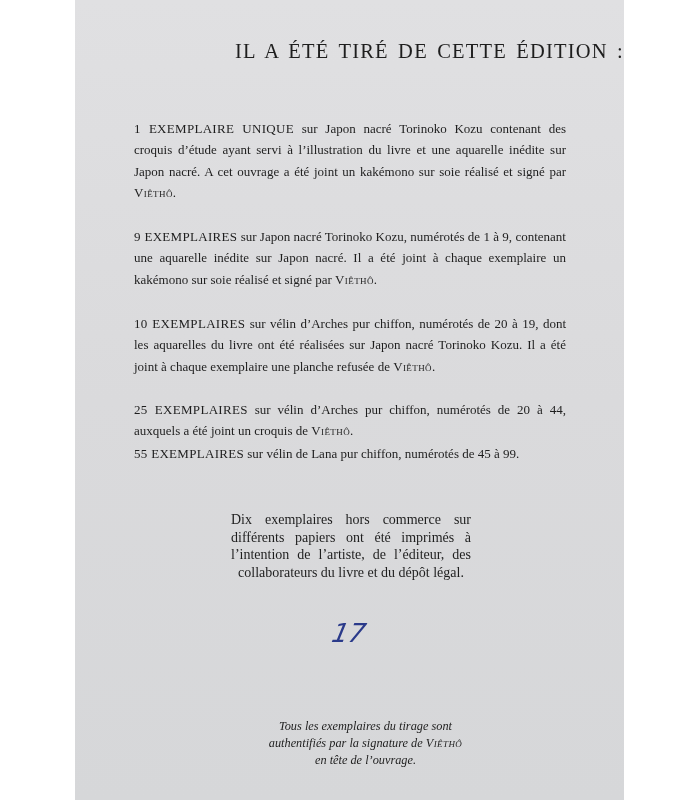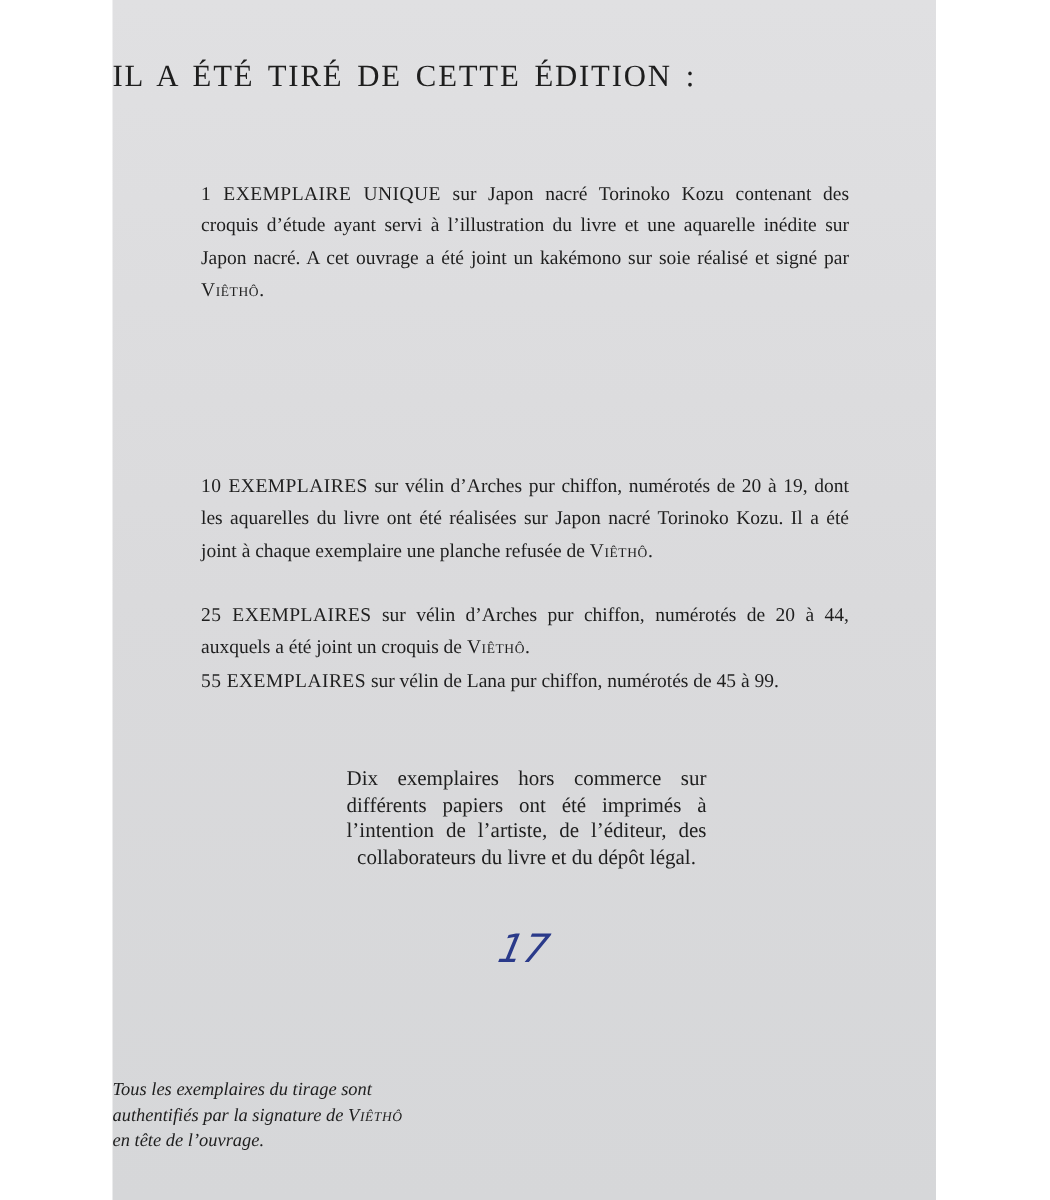--- a/index.html
+++ b/index.html
@@ -5,21 +5,21 @@
     html, body { margin: 0; padding: 0; background: #ffffff; }
     body { width: 700px; height: 800px; position: relative; overflow: hidden; }
     .page {
       position: absolute; left: 75px; top: 0; width: 549px; height: 800px;
       background: linear-gradient(180deg, #e0e0e2 0%, #dadadc 50%, #d6d7d9 100%);
       font-family: "Liberation Serif", "DejaVu Serif", serif;
       color: #1e1e1e;
     }
     .title {
       position: absolute; top: 40px; left: 0; width: 100%;
-      text-align: left; font-size: 20.5px; letter-spacing: 1.2px;
+      text-align: right; font-size: 20.5px; letter-spacing: 1.2px;
       word-spacing: 3px;
     }
     .body {
       position: absolute; left: 59px; width: 432px; font-size: 13px;
       line-height: 21.3px; text-align: justify;
     }
     .para { margin: 0; }
     .para .caps { letter-spacing: 0.3px; }
     .sc { font-variant: small-caps; letter-spacing: 0.4px; }
     .p1 { top: 118px; }
@@ -35,32 +35,33 @@
     .ex-label {
       position: absolute; top: 597px; left: 0; width: 100%; text-align: center;
       font-size: 14px; letter-spacing: 0.5px;
     }
     .ex-number {
       position: absolute; top: 618px; left: 244px; width: 60px; text-align: center;
       font-family: "DejaVu Sans", sans-serif; font-style: italic; font-size: 26px;
       color: #2a3a8a; transform: skewX(-12deg);
     }
     .footer {
-      position: absolute; top: 718px; left: 0; width: 100%; 
-      font-style: italic; font-size: 12.3px; line-height: 17px;
+      position: absolute; top: 718px; left: 0; width: 100%; text-align: center;
+      font-style: italic; font-size: 12.3px; line-height: 17px; padding-left: 16px;
     }
   </style>
 </head>
 <body>
 
 <div class="page">
   <div class="title">IL A ÉTÉ TIRÉ DE CETTE ÉDITION :</div>
 
   <p class="body para p1"><span class="caps">1 EXEMPLAIRE UNIQUE</span><span> sur Japon nacré Torinoko Kozu contenant des croquis d’étude ayant servi à l’illustration du livre et une aquarelle inédite sur Japon nacré. A cet ouvrage a été joint un kakémono sur soie réalisé et signé par </span><span class="sc">Viêthô</span><span>.</span></p>
 
+  <p class="body para p2"><span class="caps">9 EXEMPLAIRES</span><span> sur Japon nacré Torinoko Kozu, numérotés de 1 à 9, contenant une aquarelle inédite sur Japon nacré. Il a été joint à chaque exemplaire un kakémono sur soie réalisé et signé par </span><span class="sc">Viêthô</span><span>.</span></p>
 
   <p class="body para p3"><span class="caps">10 EXEMPLAIRES</span><span> sur vélin d’Arches pur chiffon, numérotés de 20 à 19, dont les aquarelles du livre ont été réalisées sur Japon nacré Torinoko Kozu. Il a été joint à chaque exemplaire une planche refusée de </span><span class="sc">Viêthô</span><span>.</span></p>
 
   <p class="body para p4"><span class="caps">25 EXEMPLAIRES</span><span> sur vélin d’Arches pur chiffon, numérotés de 20 à 44, auxquels a été joint un croquis de </span><span class="sc">Viêthô</span><span>.</span></p>
 
   <p class="body para p5"><span class="caps">55 EXEMPLAIRES</span><span> sur vélin de Lana pur chiffon, numérotés de 45 à 99.</span></p>
 
   <p class="note para">Dix exemplaires hors commerce sur différents papiers ont été imprimés à l’intention de l’artiste, de l’éditeur, des collaborateurs du livre et du dépôt légal.</p>
 
   <div class="ex-number">17</div>

